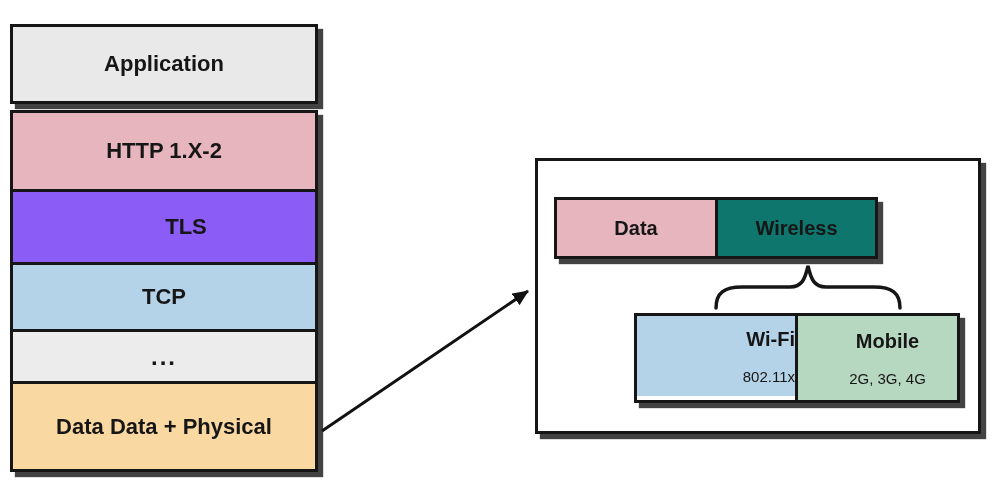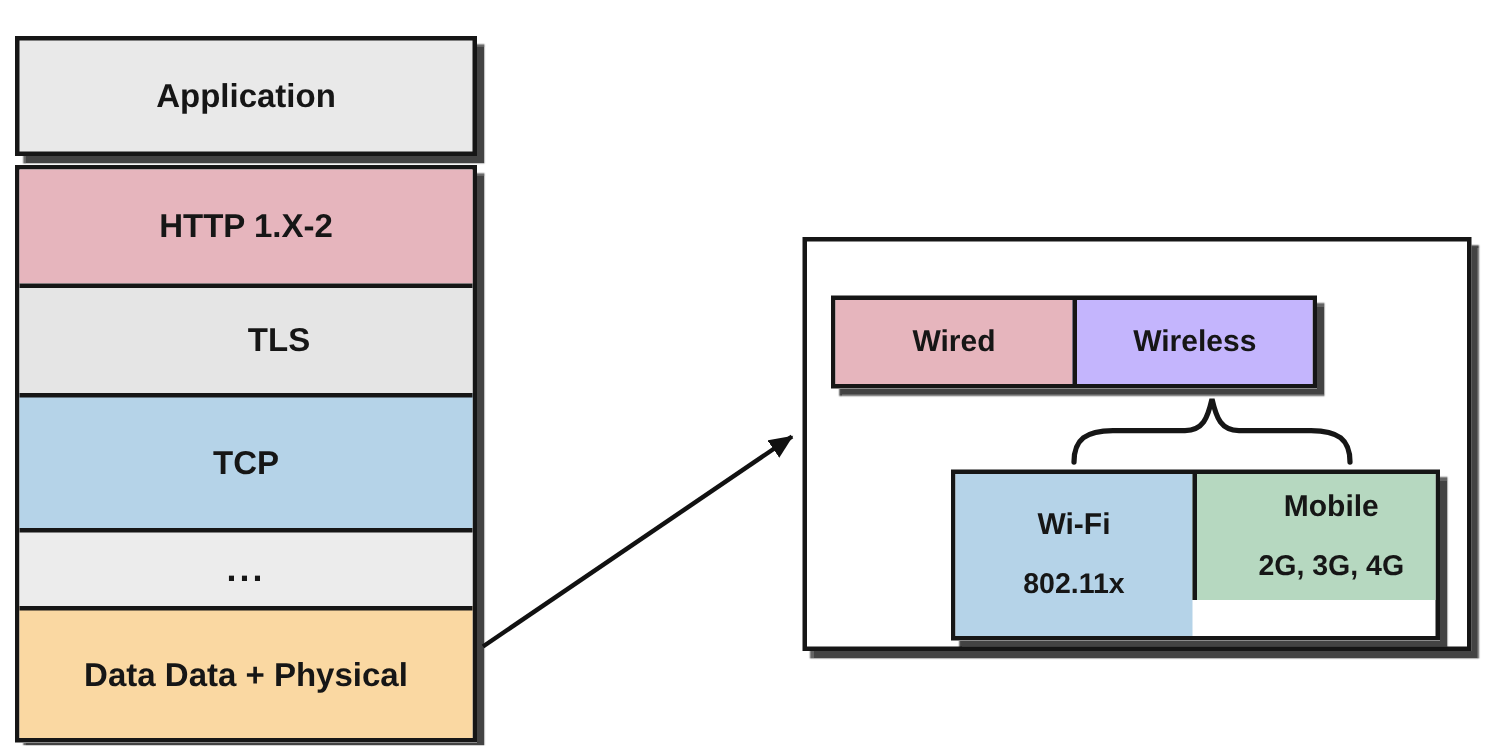--- a/index.html
+++ b/index.html
@@ -35,21 +35,21 @@
     display: flex; flex-direction: column;
   }
   .layer {
     box-sizing: border-box;
     display: flex; align-items: center; justify-content: center;
     font-weight: 700; font-size: 22px; color: #161616;
   }
   .layer + .layer { border-top: 3px solid #161616; }
   .layer-http     { height: 76px; justify-content: center; }
   .layer-tls      { height: 73px; }
-  .layer-tcp      { height: 90px; }
+  .layer-tcp      { height: 67px; }
   .layer-ellipsis { height: 52px; font-size: 24px; letter-spacing: 2px; }
   .layer-datalink { height: 88px; }
   
   .arrow-svg {
     position: absolute;
     left: 0; top: 0;
     width: 1000px; height: 497px;
     pointer-events: none;
     z-index: 6;
   }
@@ -69,25 +69,25 @@
   .cell {
     box-sizing: border-box;
     display: flex; flex-direction: column;
     align-items: center; justify-content: center;
     font-weight: 700; font-size: 20px; color: #161616;
     text-align: center;
   }
   .cell + .cell { border-left: 3px solid #161616; }
   .cell-wired    { width: 158px; height: 56px; }
   .cell-wireless { width: 160px; height: 56px; }
-  .cell-wifi     { width: 158px; height: 108px; }
+  .cell-wifi     { width: 158px; height: 80px; align-items: flex-end; }
   .cell-mobile   { width: 162px; height: 84px; }
   .cell .subtitle {
-    font-weight: 700;
-    font-size: 19px;
+    font-weight: 400;
+    font-size: 15px;
     margin-top: 17px;
   }
   .brace-svg {
     position: absolute;
     left: 172px; top: 100px;
     width: 196px; height: 50px;
   }
 </style>
 </head>
 <body>
@@ -95,21 +95,21 @@
 <div class="canvas">
 
   <div class="app-box shadowbox" style="background: rgb(233, 233, 233);">
     <span>Application</span>
   </div>
 
   <div class="stack shadowbox">
     <div class="layer layer-http" style="background: rgb(230, 181, 189);">
       <span>HTTP 1.X-2</span>
     </div>
-    <div class="layer layer-tls" style="background: #e5e5e5; padding-left: 44px;">
+    <div class="layer layer-tls" style="background: #8b5cf6; padding-left: 44px;">
       <span>TLS</span>
     </div>
     <div class="layer layer-tcp" style="background: rgb(181, 211, 232);">
       <span>TCP</span>
     </div>
     <div class="layer layer-ellipsis" style="background: rgb(236, 236, 236);">
       <span>...</span>
     </div>
     <div class="layer layer-datalink" style="background: rgb(250, 216, 162);">
       <span>Data Data + Physical</span>
@@ -122,23 +122,23 @@
         <path d="M0,0 L16,7 L0,14 Z" fill="#111111"></path>
       </marker>
     </defs>
     <line x1="322" y1="431" x2="528" y2="291" stroke="#111111" stroke-width="3" marker-end="url(#arrowhead)"></line>
   </svg>
 
   <div class="panel shadowbox">
 
     <div class="panel-row top-row shadowbox">
       <div class="cell cell-wired" style="background: rgb(230, 181, 189);">
-        <span>Wired</span>
+        <span>Data</span>
       </div>
-      <div class="cell cell-wireless" style="background: #c4b5fd;">
+      <div class="cell cell-wireless" style="background: #0f766e;">
         <span>Wireless</span>
       </div>
     </div>
 
     <svg class="brace-svg" viewBox="0 0 196 50" xmlns="http://www.w3.org/2000/svg">
       <path d="M6,47 C6,32 14,26 32,26 L80,26 C92,26 95,18 98,5 C101,18 104,26 116,26 L164,26 C182,26 190,32 190,47" fill="none" stroke="#161616" stroke-width="3.5" stroke-linecap="round"></path>
     </svg>
 
     <div class="panel-row bottom-row shadowbox">
       <div class="cell cell-wifi" style="background: rgb(181, 211, 232);">

